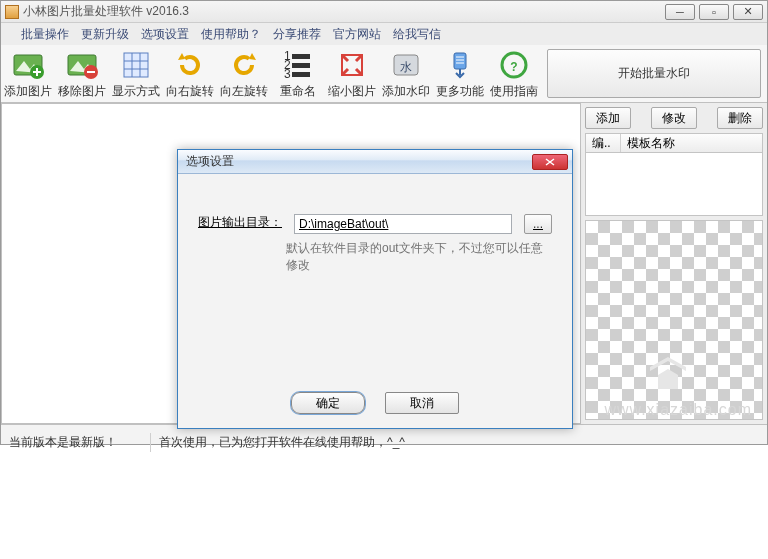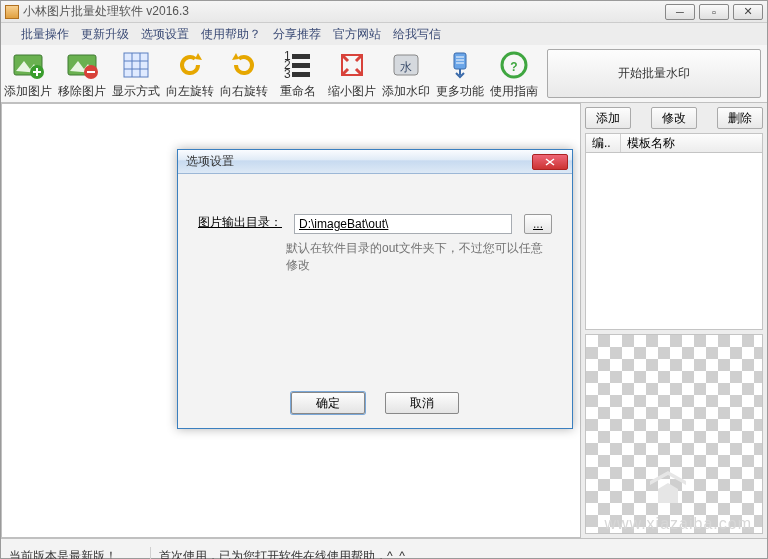--- a/index.html
+++ b/index.html
@@ -1,17 +1,17 @@
 <!DOCTYPE html>
 <html><head>
 <meta charset="utf-8">
 <style>
   * { margin: 0; padding: 0; box-sizing: border-box; font-family: "Microsoft YaHei", SimSun, Arial, sans-serif; font-size: 12px; }
   body { background: #fff; width: 768px; height: 559px; overflow: hidden; position: relative; }
-  .window { position: absolute; left: 0; top: 0; width: 768px; height: 559px; background: #ededed; border: 1px solid #9a9a9a; display: flex; flex-direction: column; }
+  .window { position: absolute; left: 0; top: 0; width: 768px; height: 445px; background: #ededed; border: 1px solid #9a9a9a; display: flex; flex-direction: column; }
   .titlebar { height: 22px; background: linear-gradient(#f5f5f5, #e8e8e8); display: flex; align-items: center; padding: 0 4px; border-bottom: 1px solid #ccc; color: #555; }
   .titlebar .appicon { width: 14px; height: 14px; background: linear-gradient(#f8d090,#e0a040); border:1px solid #b07020; margin-right:4px; }
   .titlebar .spacer { flex:1; }
   .winbtn { width:30px; height:16px; border:1px solid #888; margin-left:4px; background:linear-gradient(#fafafa,#e0e0e0); display:flex; align-items:center; justify-content:center; color:#444; font-size:11px; border-radius:2px; }
   .menubar { height:22px; display:flex; align-items:flex-start; padding:0 14px; background:#ededed; }
   .menubar .item { padding:0 6px; color:#3a4a75; height:22px; line-height:22px; }
   .toolbar-wrap { background:#f6f6f6; border-bottom:1px solid #c0c0c0; display:flex; align-items:stretch; }
   .toolbar { display:flex; }
   .tbtn { width:54px; display:flex; flex-direction:column; align-items:center; justify-content:center; padding:4px 0 2px; gap:2px; }
   .tbtn .ico { width:32px; height:32px; display:flex; align-items:center; justify-content:center; }
@@ -39,21 +39,21 @@
   .dtitle .spacer{flex:1;}
   .dclose { width:36px; height:16px; background:linear-gradient(#e67,#c33); border:1px solid #a22; border-radius:2px; color:#fff; display:flex; align-items:center; justify-content:center; font-size:10px; }
   .dbody { flex:1; padding:40px 20px 10px; }
   .row { display:flex; align-items:flex-start; gap:12px;text-decoration:underline; }
   .row label { width:84px; text-align:right; }
   .row input[type=text] { flex:1; height:20px; border:1px solid #a7acb2; padding:0 4px; background:#fff; }
   .browse { width:28px; height:20px; border:1px solid #999; background:linear-gradient(#fdfdfd,#e6e6e6); border-radius:2px; display:flex; align-items:center; justify-content:center; color:#333; }
   .hint { margin:6px 0 0 88px; color:#737373; }
   .dbtns { display:flex; justify-content:center; gap:20px; padding:10px 0 14px; }
   .dbtn { width:74px; height:22px; border:1px solid #888; background:linear-gradient(#fdfdfd,#e4e4e4); border-radius:2px; display:flex; align-items:center; justify-content:center; }
-  .dbtn.primary { box-shadow:0 0 0 1px #79a7d8; }
+  .dbtn.primary { box-shadow:0 0 0 1px #79a7d8;border-radius:9px; }
 </style>
 </head>
 <body>
 
 <div class="window">
 
   <div class="titlebar">
     <div class="appicon"></div>
     <span>小林图片批量处理软件  v2016.3</span>
     <div class="spacer"></div>
@@ -106,34 +106,34 @@
                 <line x1="12" y1="4" x2="12" y2="28"></line>
                 <line x1="20" y1="4" x2="20" y2="28"></line>
               </g>
             </svg>
         </div>
         <span class="lbl">显示方式</span>
       </div>
       <div class="tbtn">
         <div class="ico">
           <svg width="32" height="32">
+              <path d="M8 16a8 8 0 1 0 3-6.2" fill="none" stroke="#e6a700" stroke-width="4"></path>
+              <path d="M8 4l3 6-7 1z" fill="#e6a700"></path>
+            </svg>
+        </div>
+        <span class="lbl">向右旋转</span>
+      </div>
+      <div class="tbtn">
+        <div class="ico">
+          <svg width="32" height="32">
               <path d="M24 16a8 8 0 1 1-3-6.2" fill="none" stroke="#e6a700" stroke-width="4"></path>
               <path d="M24 4l-3 6 7 1z" fill="#e6a700"></path>
             </svg>
         </div>
         <span class="lbl">向左旋转</span>
-      </div>
-      <div class="tbtn">
-        <div class="ico">
-          <svg width="32" height="32">
-              <path d="M8 16a8 8 0 1 0 3-6.2" fill="none" stroke="#e6a700" stroke-width="4"></path>
-              <path d="M8 4l3 6-7 1z" fill="#e6a700"></path>
-            </svg>
-        </div>
-        <span class="lbl">向右旋转</span>
       </div>
       <div class="tbtn">
         <div class="ico">
           <svg width="32" height="32">
               <text x="2" y="11" font-size="9" fill="#333">1</text>
               <text x="2" y="20" font-size="9" fill="#333">2</text>
               <text x="2" y="29" font-size="9" fill="#333">3</text>
               <rect x="10" y="5" width="18" height="5" fill="#333"></rect>
               <rect x="10" y="14" width="18" height="5" fill="#333"></rect>
               <rect x="10" y="23" width="18" height="5" fill="#333"></rect>

